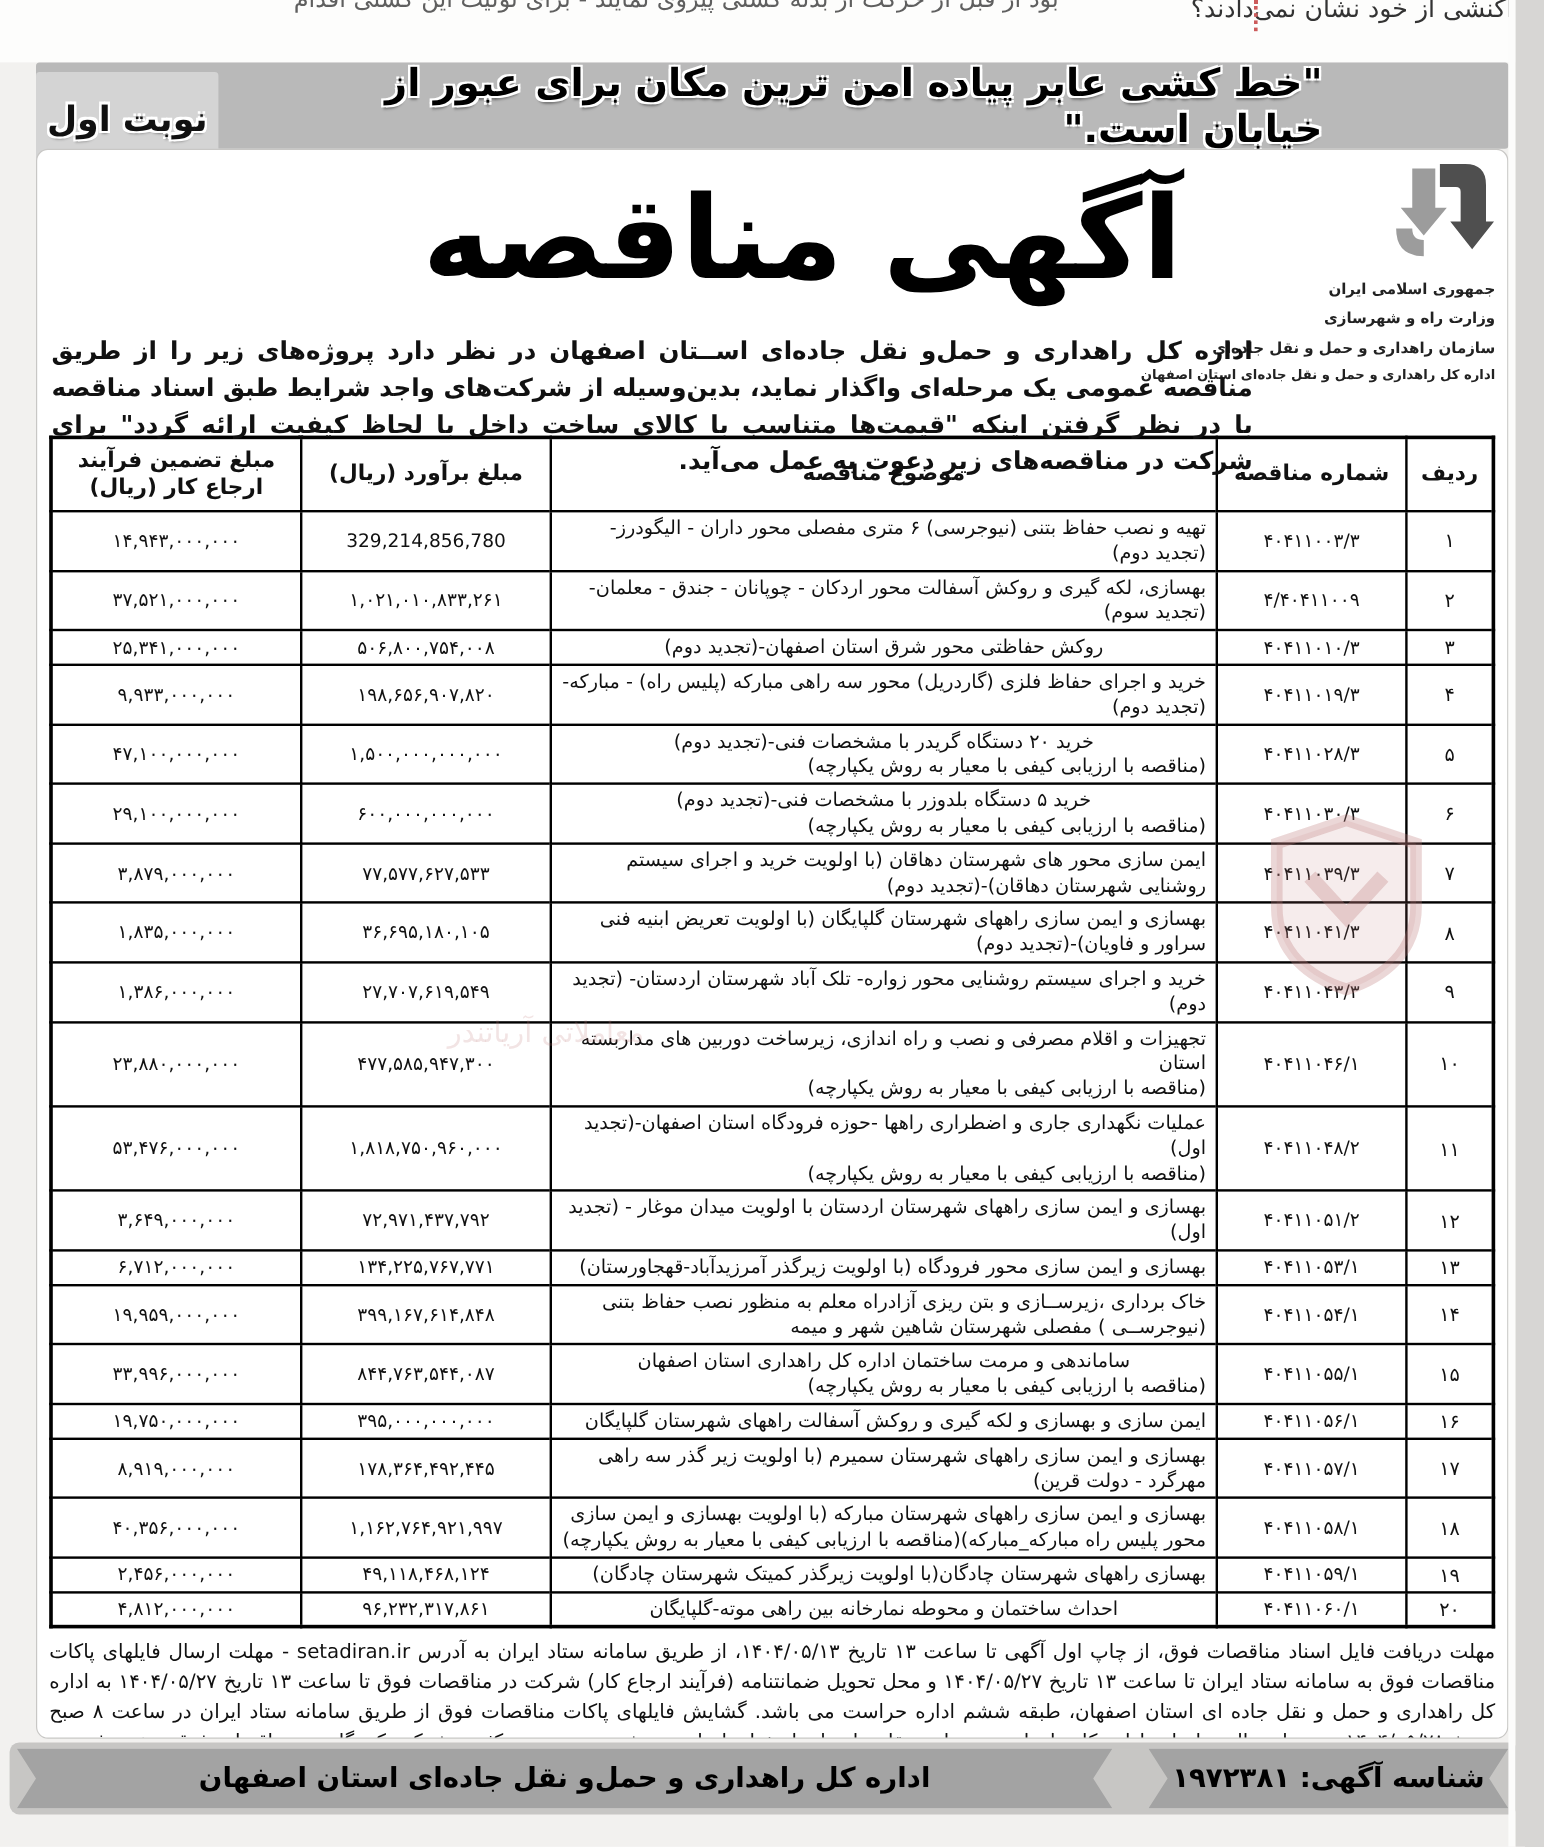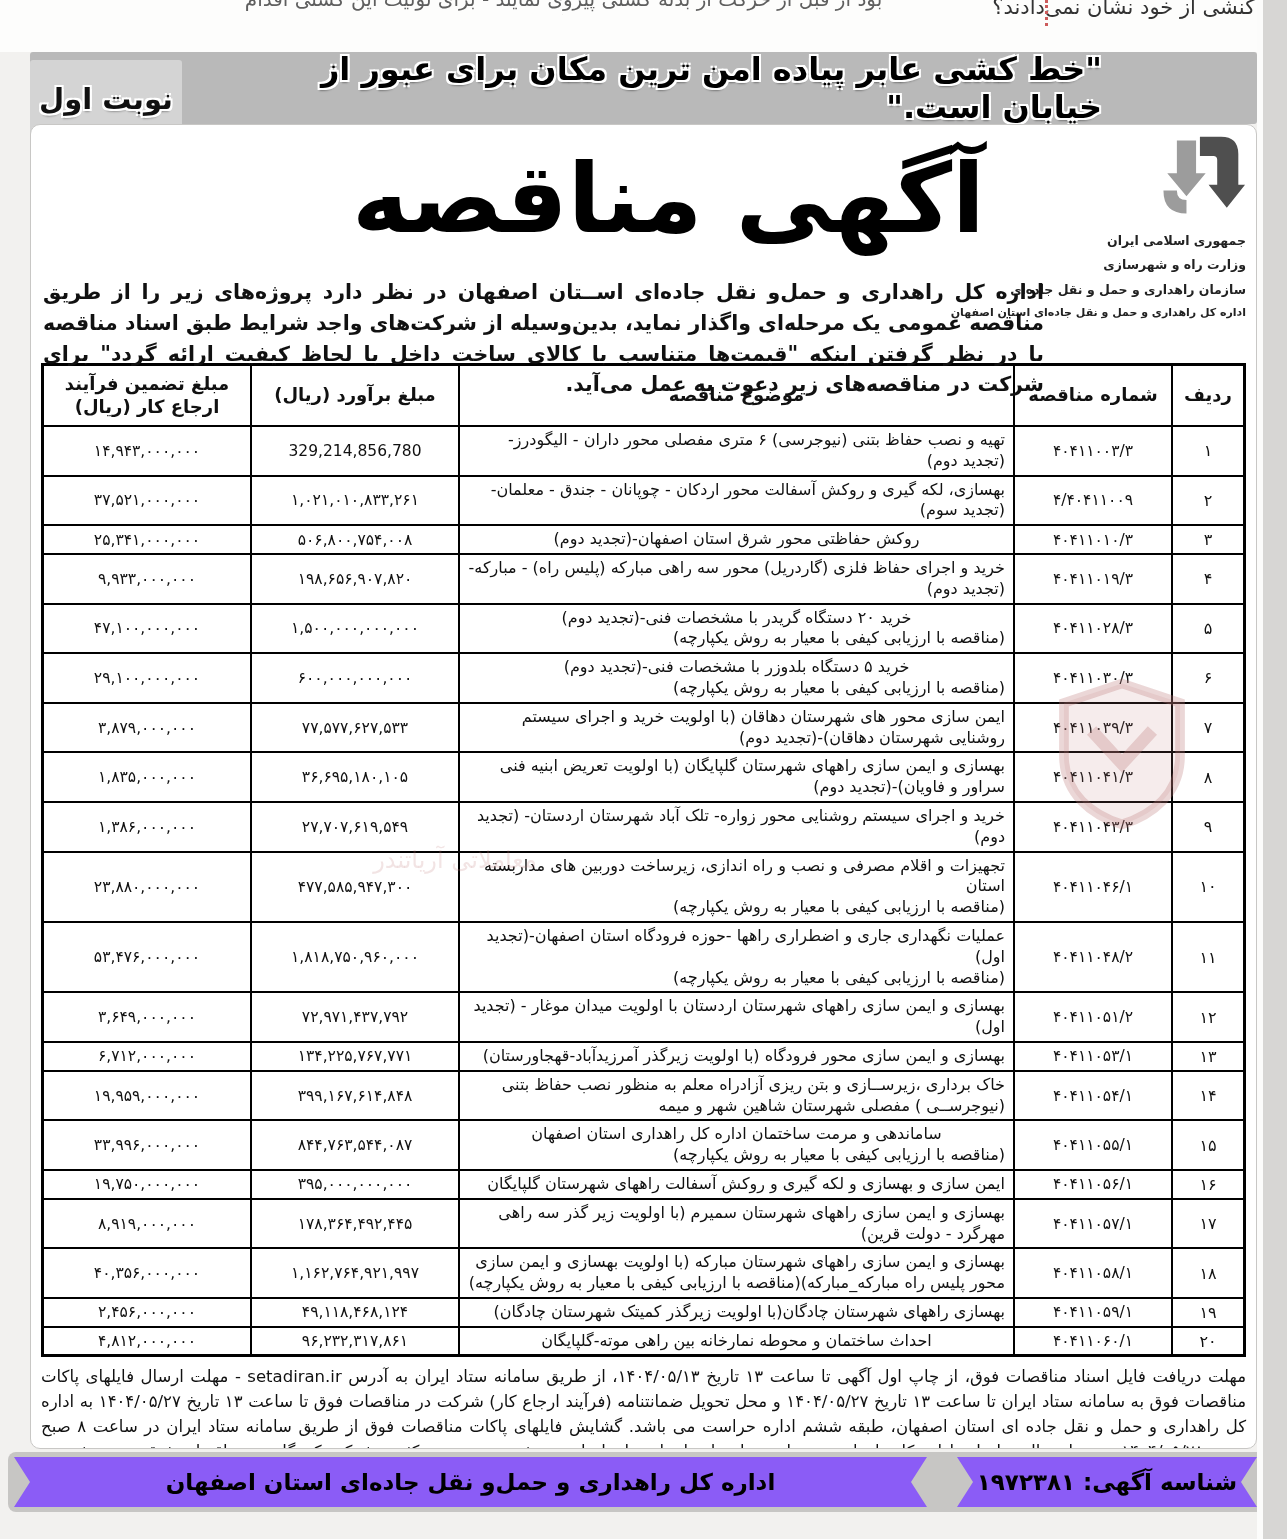--- a/index.html
+++ b/index.html
@@ -57,21 +57,21 @@
   .cell-subj .l1.cc{text-align:center;}
   .cell-subj .l2{text-align:right;}
   .cell-num{width:190px;direction:ltr;text-align:center;font-size:15.5px;white-space:nowrap;}
 
   
   .footnotes{margin-top:8px;font-size:16.5px;line-height:1.5;text-align:justify;color:#111;}
   .footnotes p{margin:4px 0;}
 
   
   .bottom-bar{position:absolute;left:8px;right:22px;top:1452px;height:60px;background:#c7c6c4;border-radius:8px;}
-  .ribbon{position:absolute;top:5px;bottom:5px;background:#8b5cf6;
+  .ribbon{position:absolute;top:5px;bottom:5px;background:#a3a3a3;
     display:flex;align-items:center;justify-content:center;font-weight:bold;font-size:23px;color:#000;
     clip-path:polygon(0 0,100% 0,calc(100% - 16px) 50%,100% 100%,0 100%,16px 50%);}
   .ribbon-id{right:8px;width:300px;}
   .ribbon-org{left:6px;right:338px;}
 
   .right-edge{position:absolute;top:0;bottom:0;right:0;width:24px;background:#d7d6d4;}
   .right-edge-gap{position:absolute;top:0;bottom:0;right:24px;width:6px;background:#fcfcfb;}
 
   
   .wm{position:absolute;top:672px;left:348px;width:850px;height:164px;display:flex;align-items:center;

